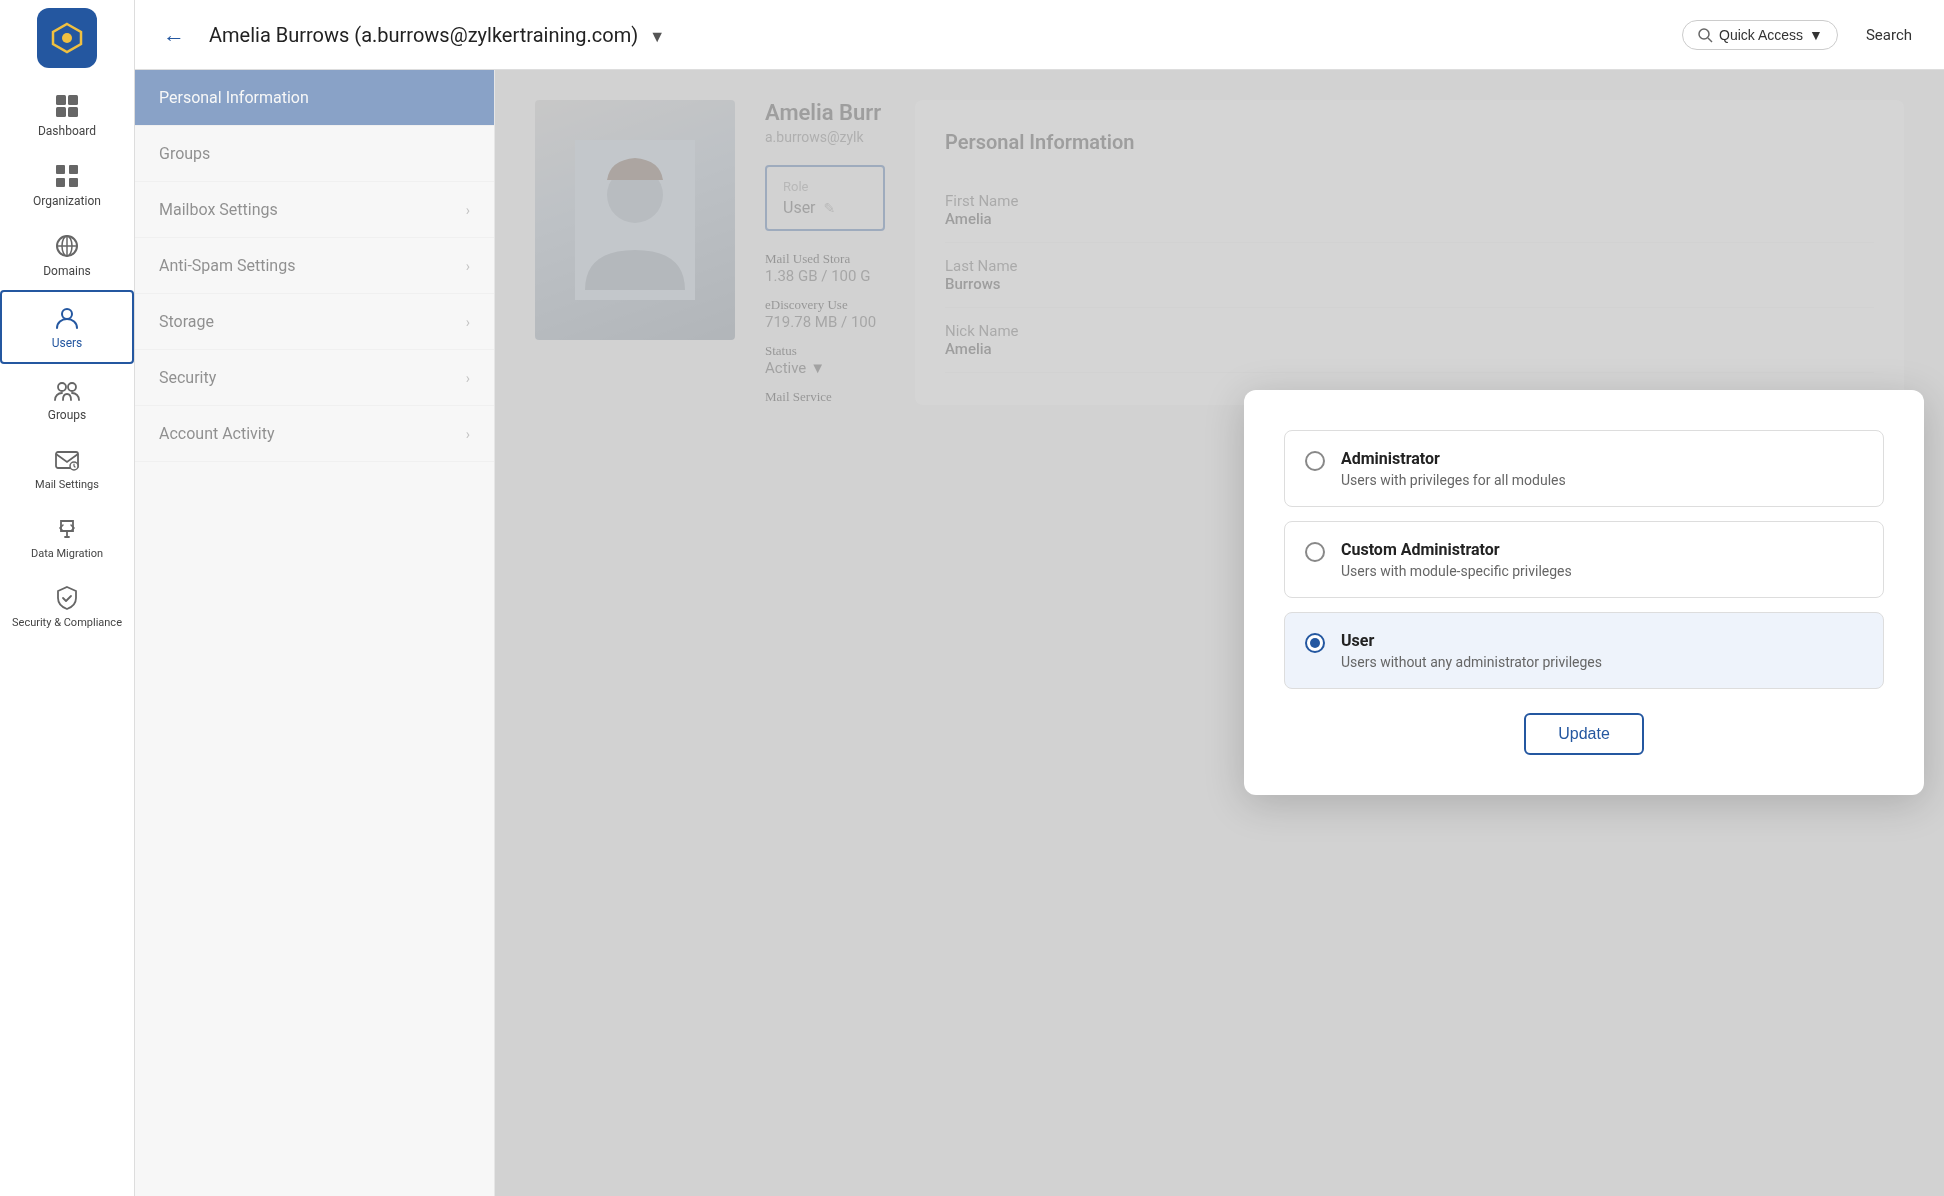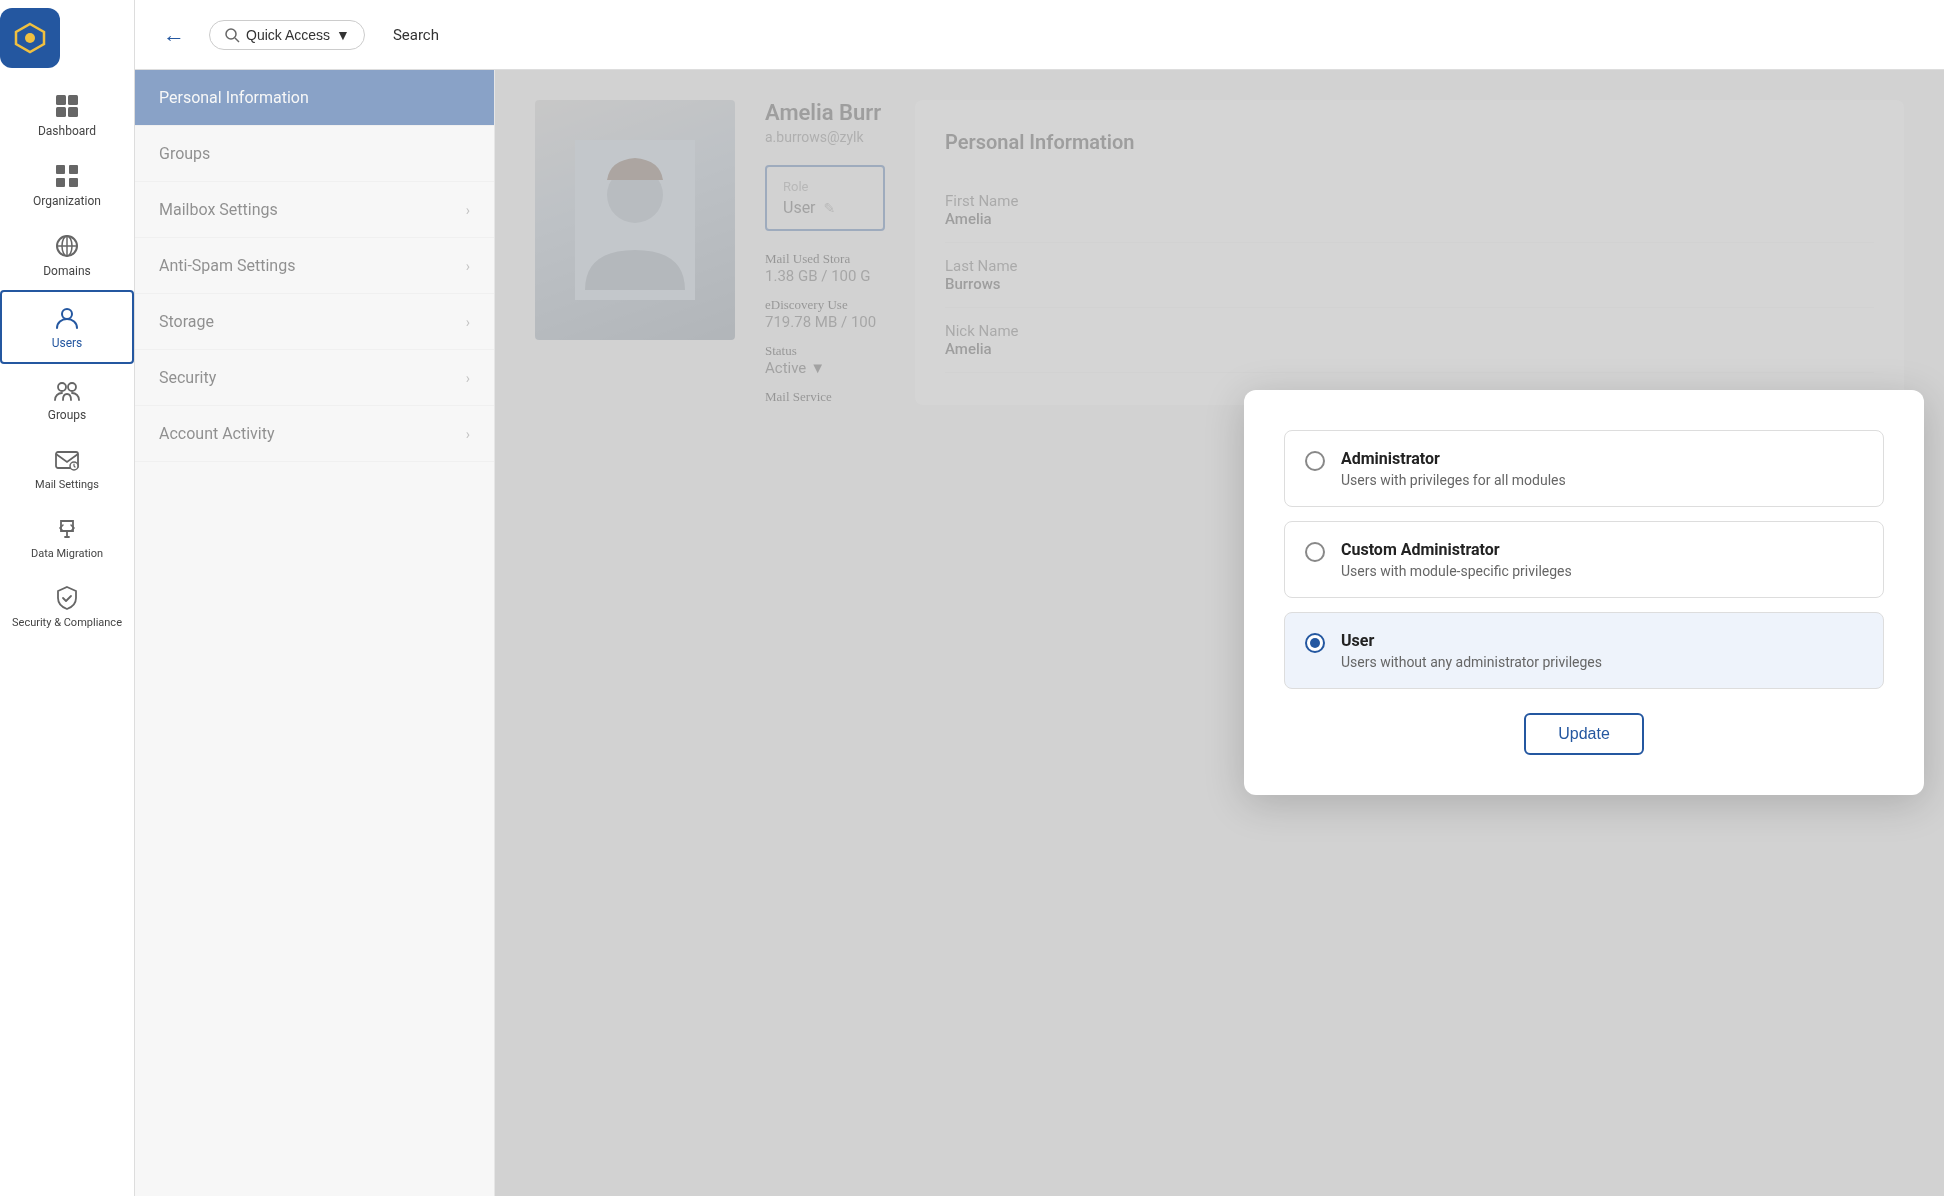--- a/index.html
+++ b/index.html
@@ -4,20 +4,21 @@
   <style>
     * { box-sizing: border-box; margin: 0; padding: 0; }
     body { font-family: -apple-system, BlinkMacSystemFont, 'Segoe UI', Roboto, sans-serif; background: #f0f0f0; width: 1944px; height: 1196px; overflow: hidden; display: flex; }
 
     
     .sidebar {
       width: 135px;
       background: #ffffff;
       display: flex;
       flex-direction: column;
+      align-items: center;
       padding-top: 8px;
       border-right: 1px solid #ddd;
       flex-shrink: 0;
       z-index: 1;
     }
     .sidebar-logo {
       width: 60px; height: 60px;
       background: #2457a0;
       border-radius: 12px;
       display: flex; align-items: center; justify-content: center;
@@ -365,20 +366,24 @@
       <path d="M10 14l3 3 5-5" stroke="#666" stroke-width="1.8" stroke-linecap="round" stroke-linejoin="round"></path>
     </svg>
     <span class="sidebar-item-label" style="font-size:11px; text-align:center; line-height:1.2">Security &amp; Compliance</span>
   </div>
 </div>
 
 <div class="main-area">
 
   <div class="topbar">
     <span class="topbar-back">←</span>
+    <span class="topbar-title">
+      <span>Amelia Burrows (a.burrows@zylkertraining.com)</span>
+      <span class="caret">▼</span>
+    </span>
     <div class="topbar-right">
       <button class="quick-access-btn">
         <svg width="16" height="16" viewBox="0 0 16 16" fill="none">
             <circle cx="7" cy="7" r="5" stroke="#666" stroke-width="1.5"></circle>
             <line x1="11" y1="11" x2="15" y2="15" stroke="#666" stroke-width="1.5"></line>
           </svg>
         <span>Quick Access</span>
         <span>▼</span>
       </button>
       <span class="search-btn">Search</span>

